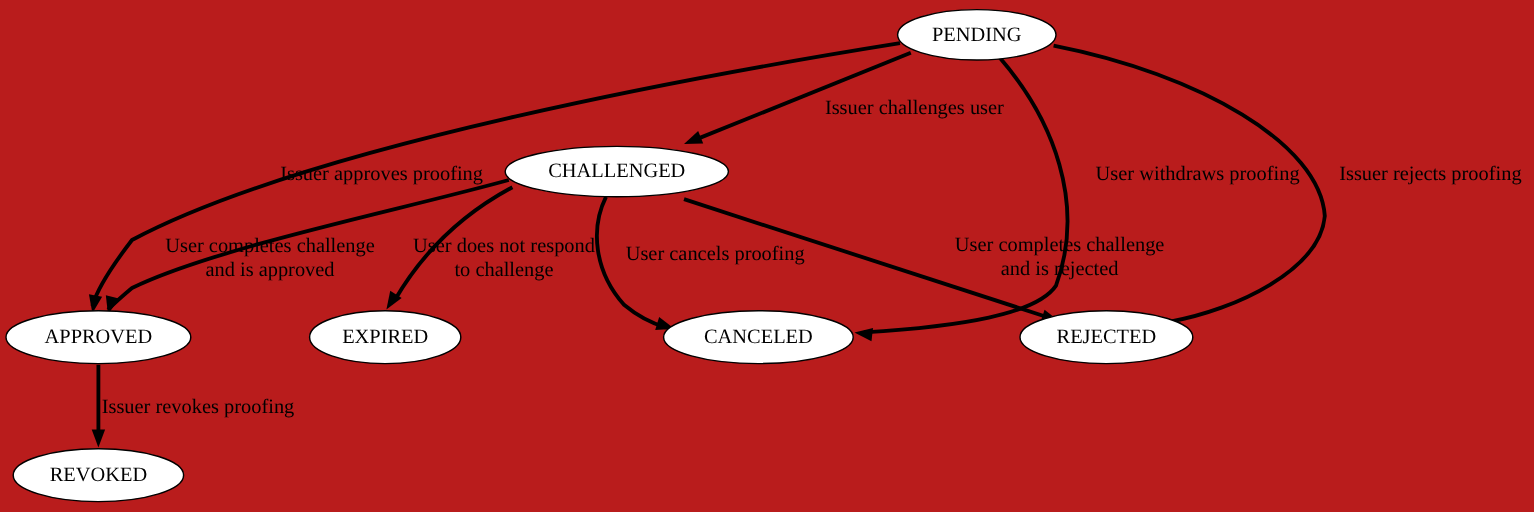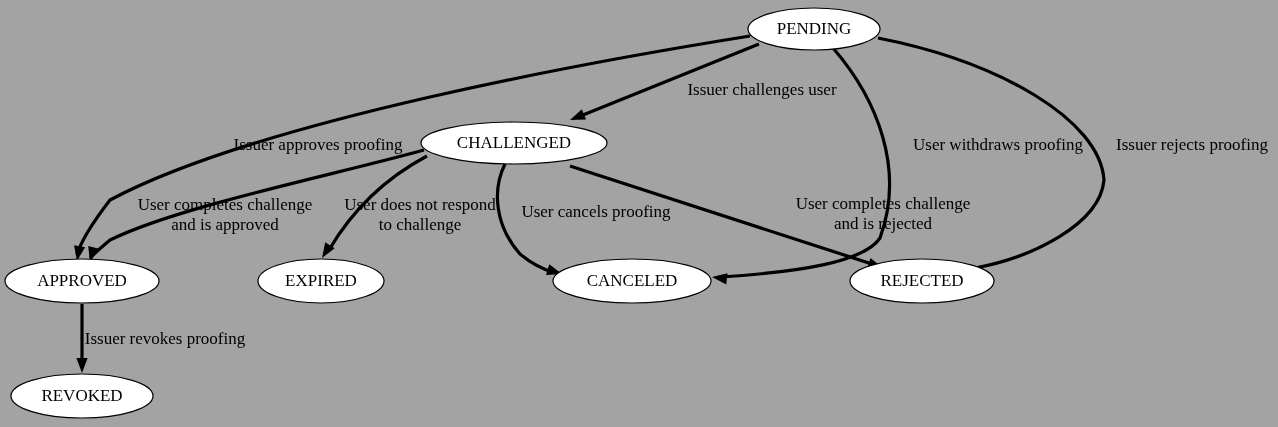--- a/index.html
+++ b/index.html
@@ -10,21 +10,21 @@
   body {
     width: 1278px;
     height: 427px;
     font-family: "Liberation Serif", "DejaVu Serif", serif;
     overflow: hidden;
   }
   #diagram-root {
     position: relative;
     width: 1278px;
     height: 427px;
-    background: #a3a3a3;
+    background: #b91c1c;
   }
   svg#state-graph {
     display: block;
     width: 1278px;
     height: 427px;
   }
   .node-ellipse {
     fill: #ffffff;
     stroke: #000000;
     stroke-width: 1.2;

